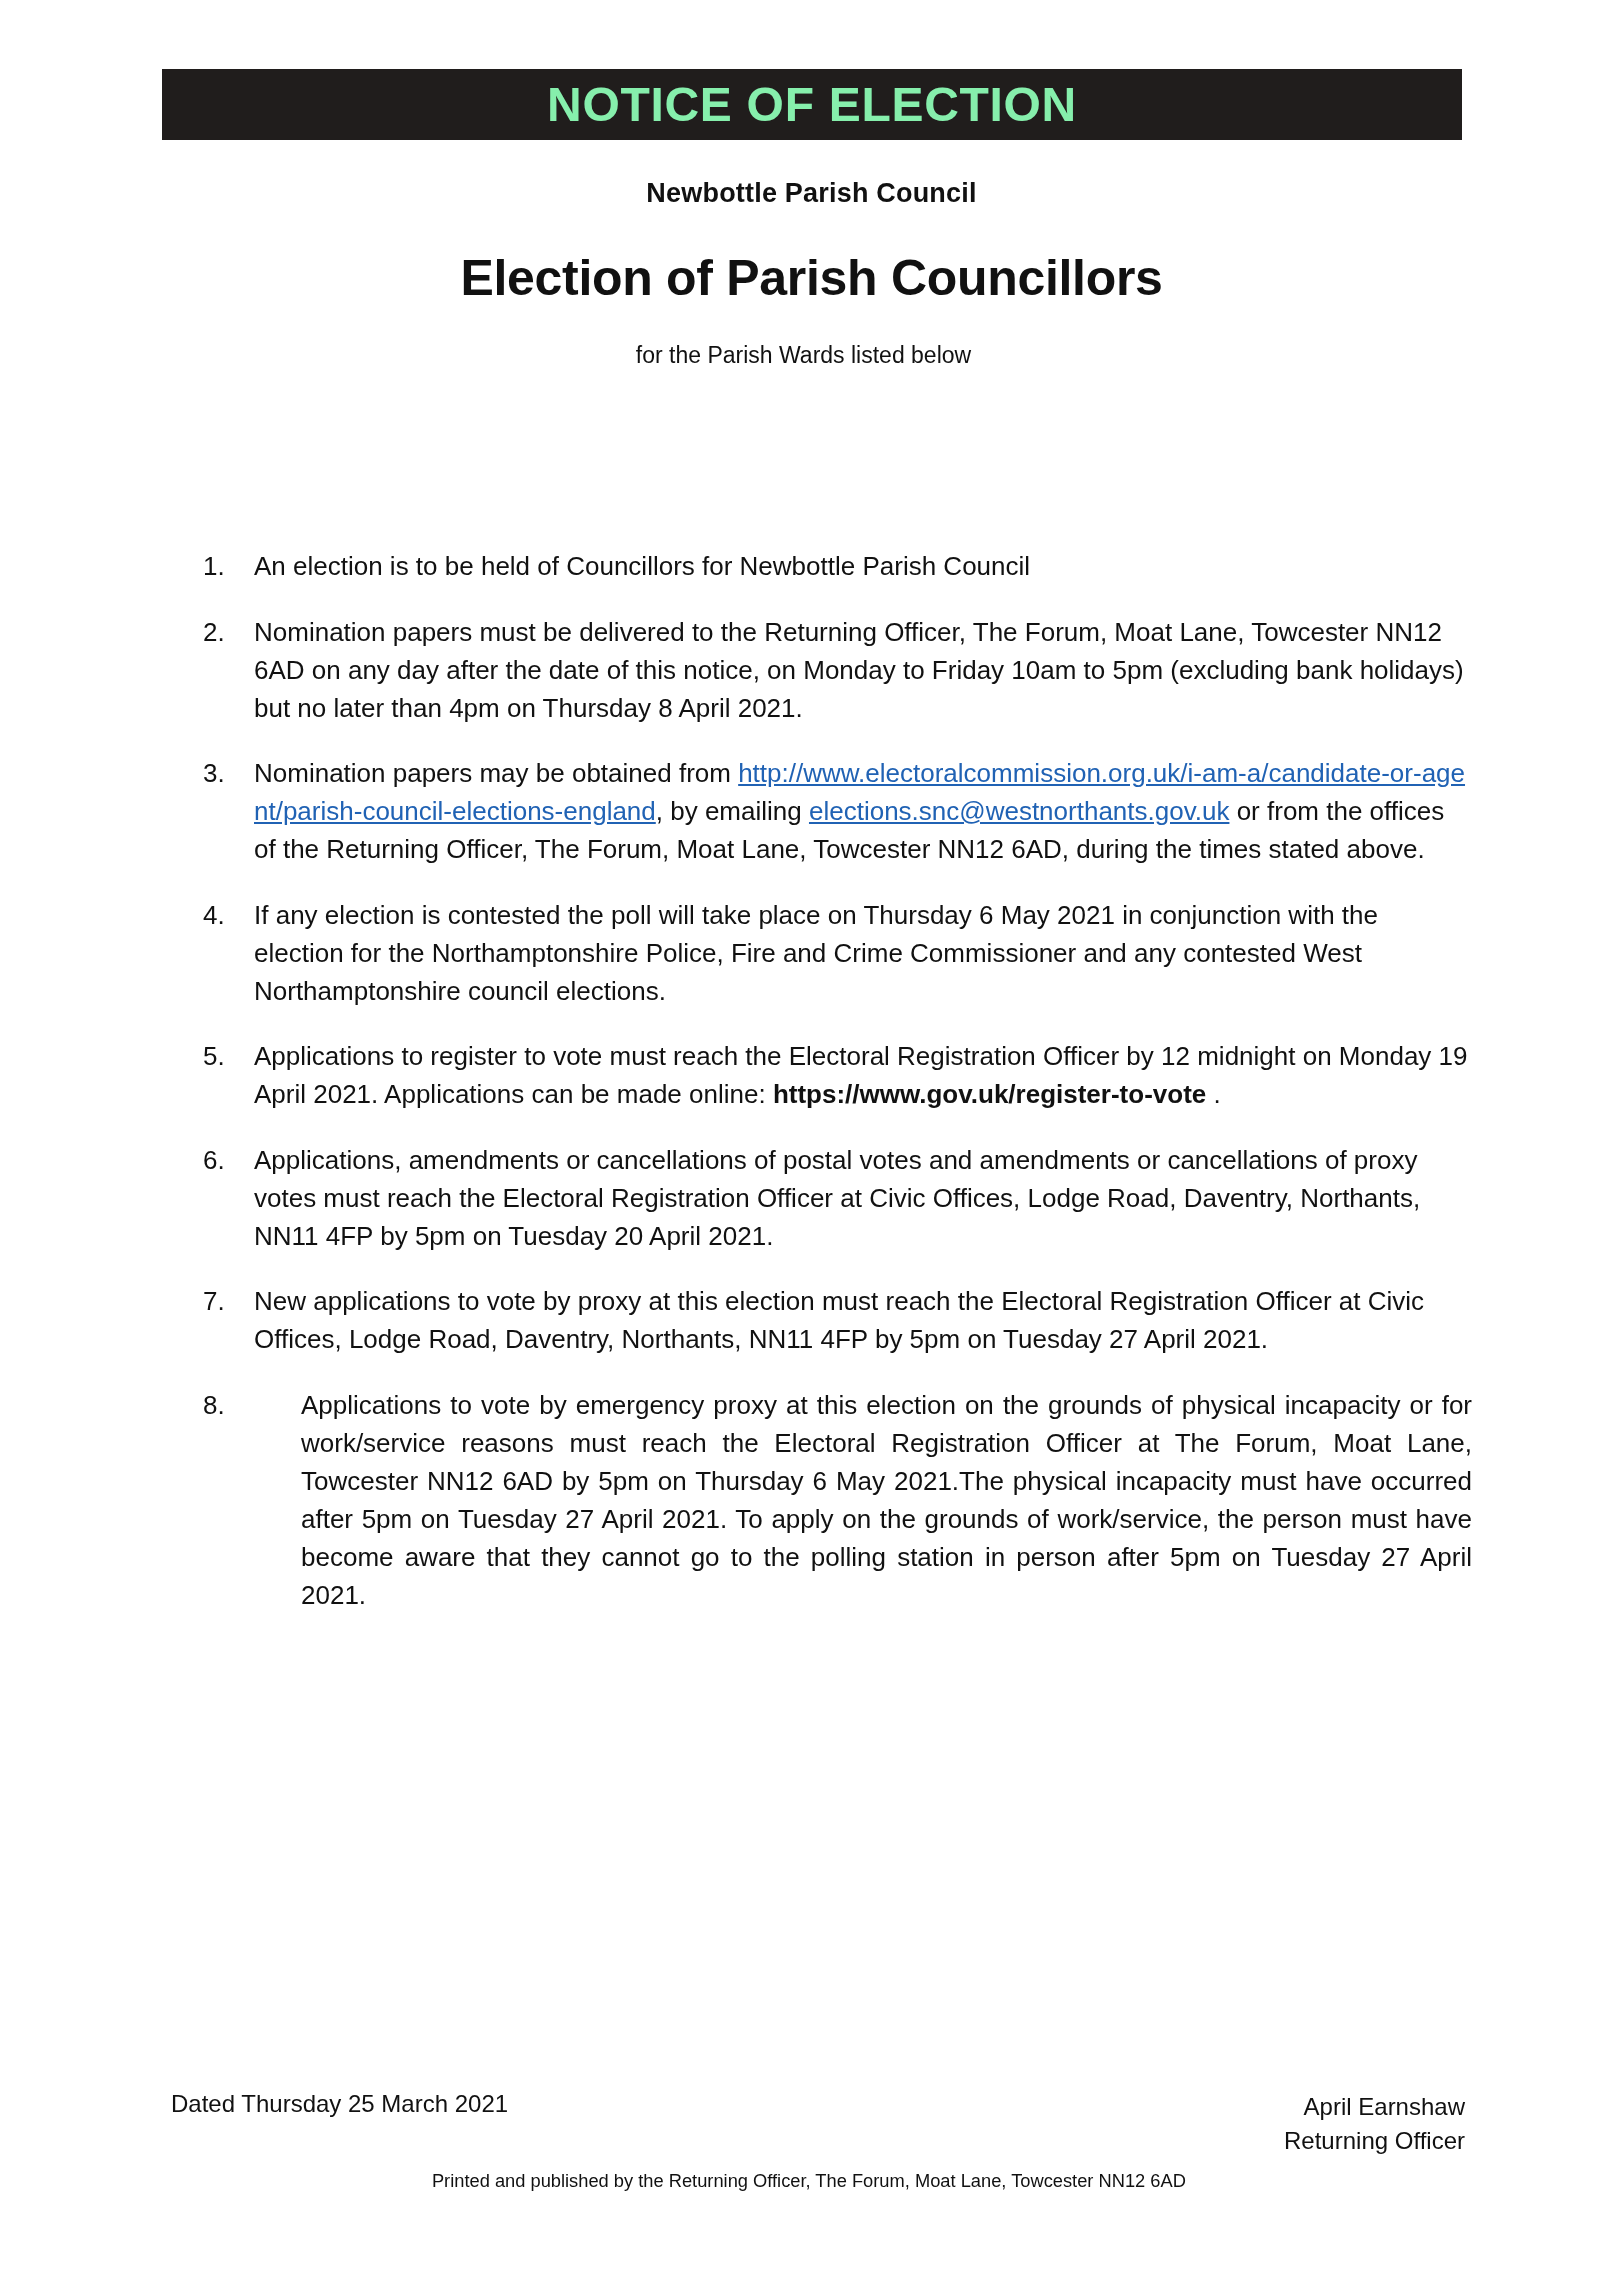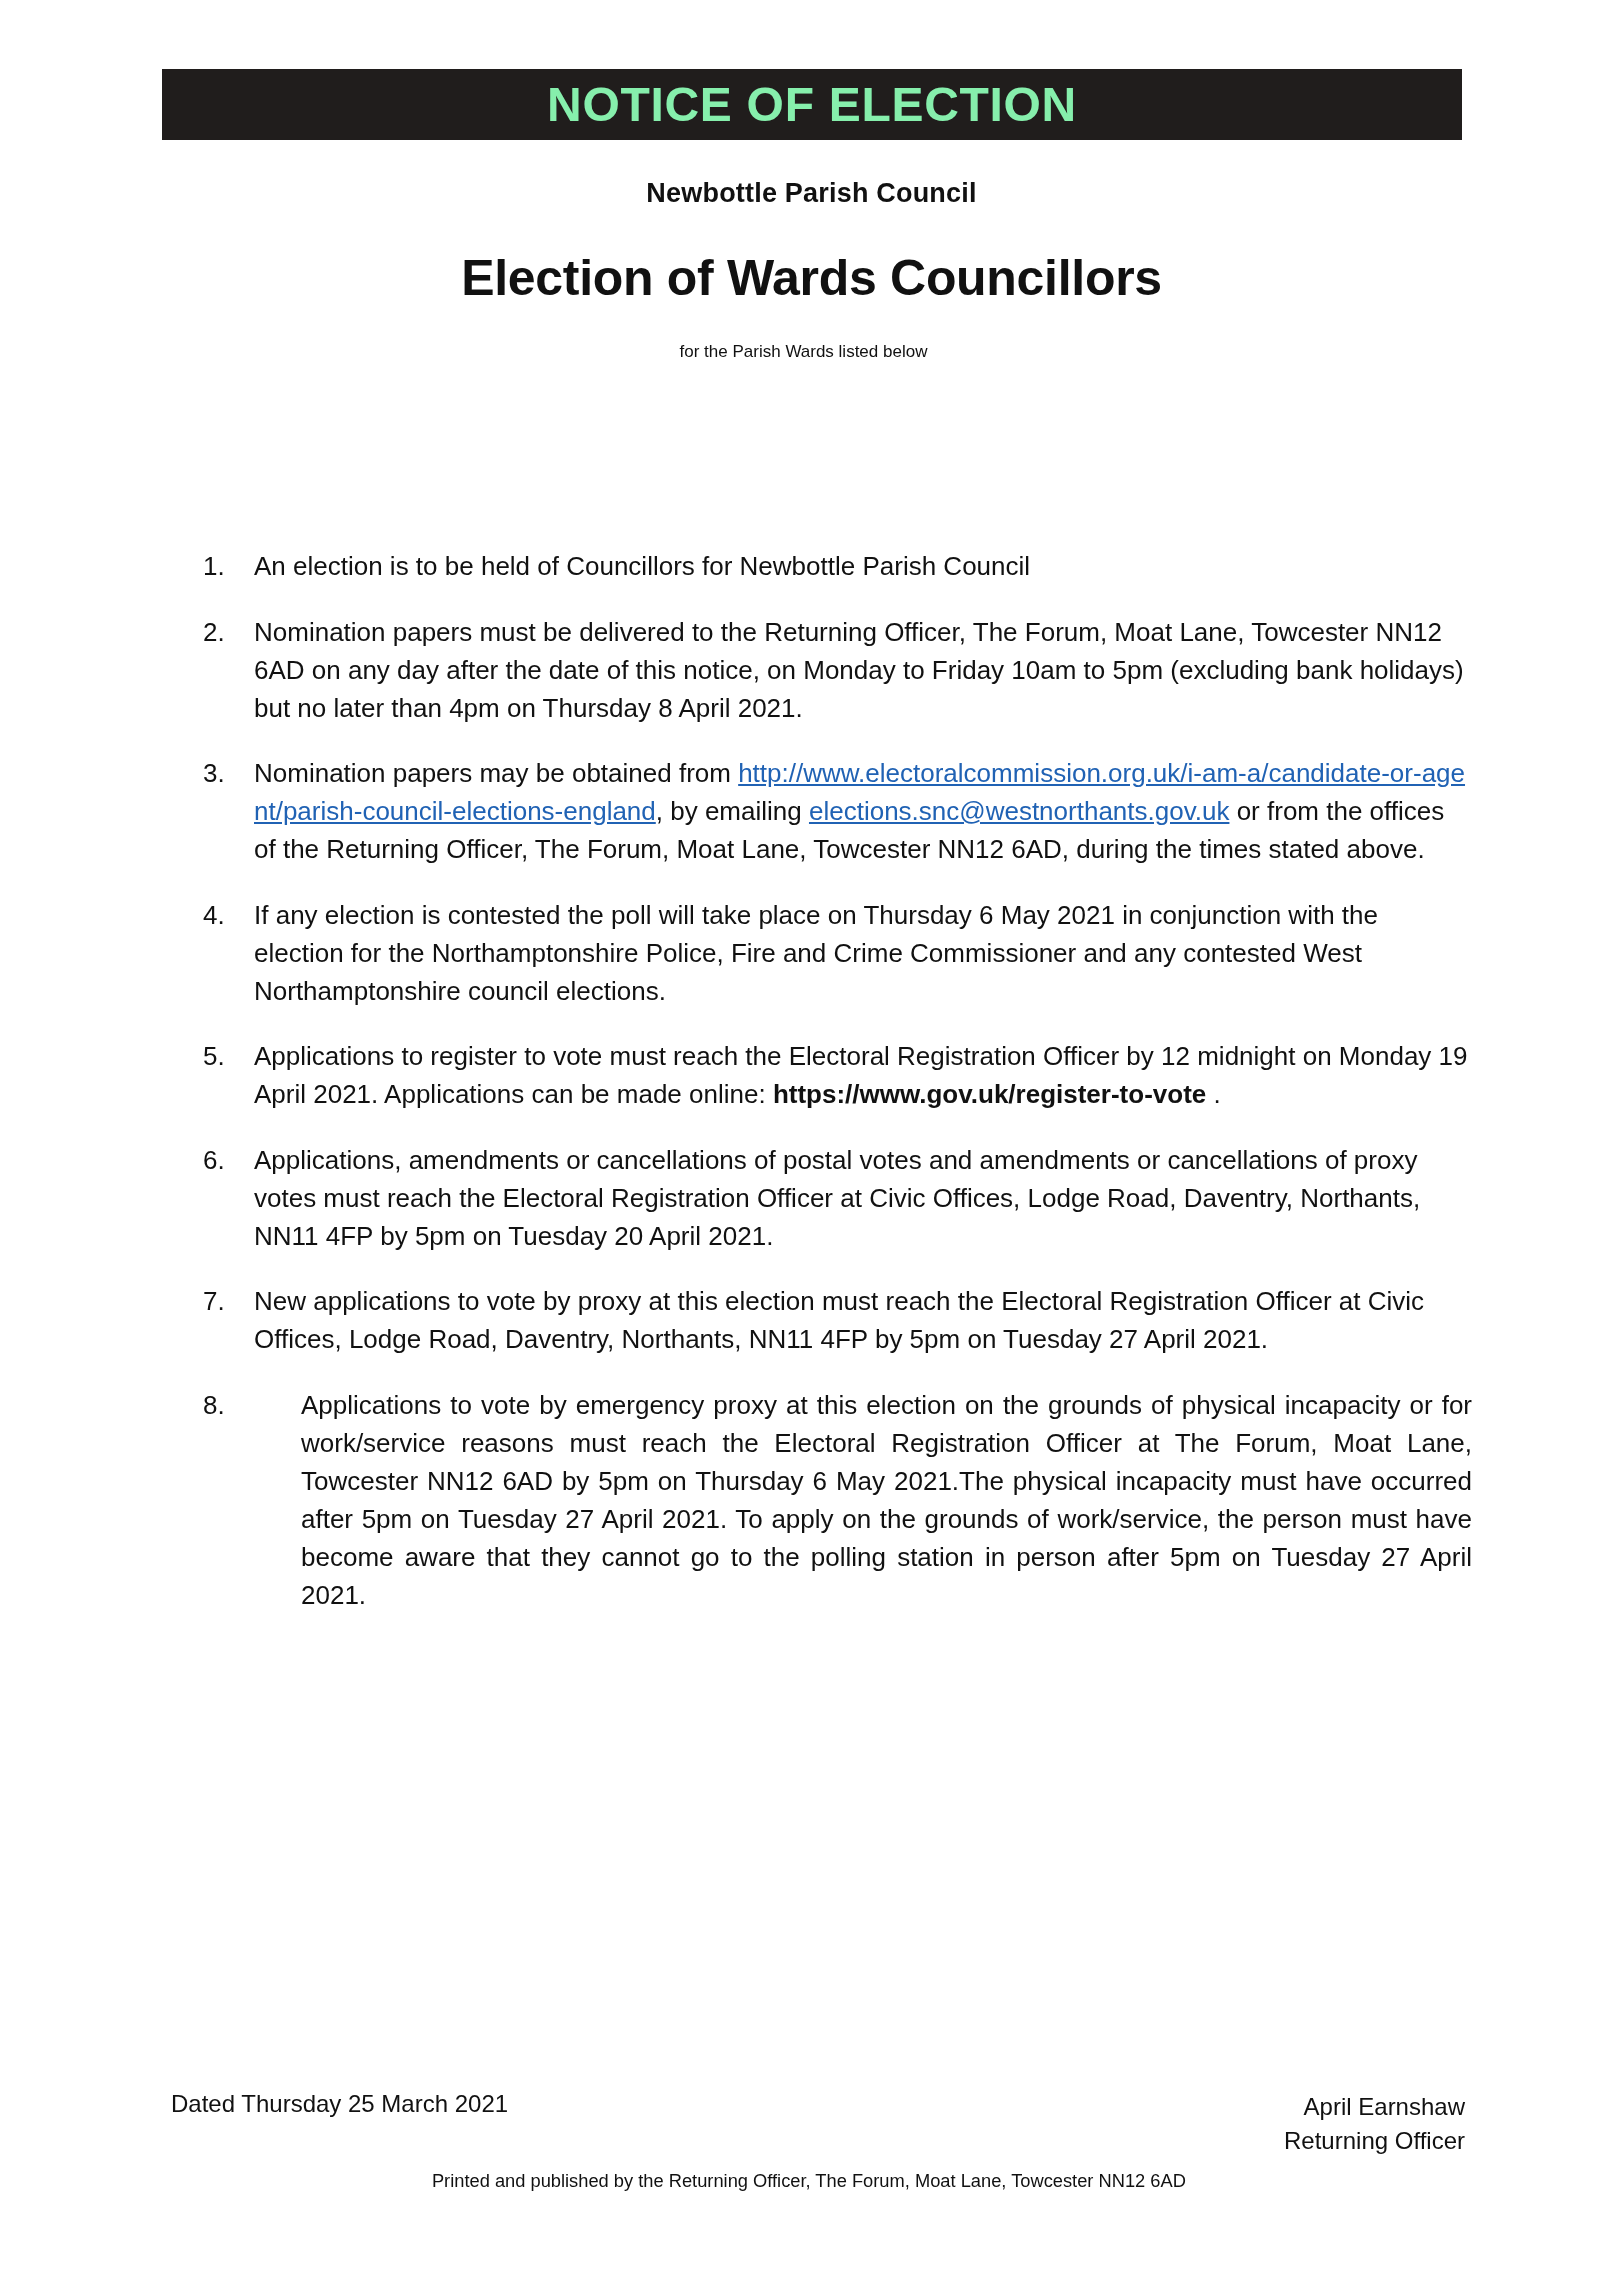--- a/index.html
+++ b/index.html
@@ -63,21 +63,21 @@
     font-size: 50px;
     font-weight: bold;
     letter-spacing: -0.3px;
   }
   .sub-title {
     position: absolute;
     left: 0;
     top: 342px;
     width: 1607px;
     text-align: center;
-    font-size: 17px;
+    font-size: 23px;
     font-weight: normal;
   }
 
   
   .ward-table {
     position: absolute;
     left: 159px;
     top: 407px;
     width: 1314px;
     border-collapse: collapse;
@@ -173,21 +173,21 @@
 </head>
 <body>
 
 <div class="page">
 
   <div class="notice-banner">
     <span class="banner-text">NOTICE OF ELECTION</span>
   </div>
 
   <div class="council-name">Newbottle Parish Council</div>
-  <div class="main-title">Election of Wards Councillors</div>
+  <div class="main-title">Election of Parish Councillors</div>
   <div class="sub-title">for the Parish Wards listed below</div>
 
 
   <div class="clause-list">
       <div class="clause">
         <div class="clause-num">1.</div>
         <div class="clause-body"><span>An election is to be held of Councillors for Newbottle Parish Council</span></div>
       </div>
       <div class="clause">
         <div class="clause-num">2.</div>

